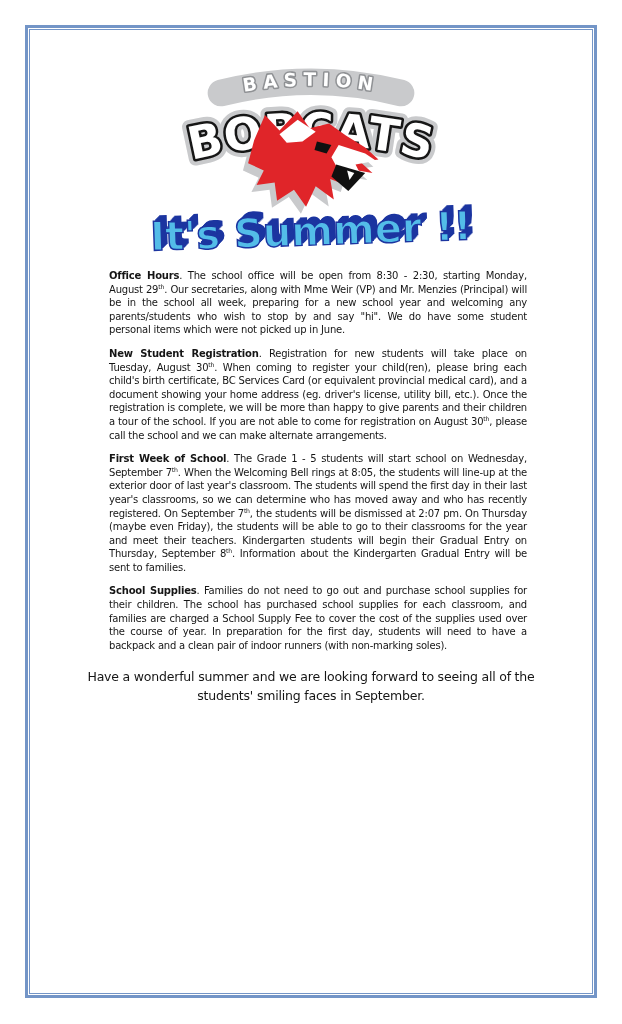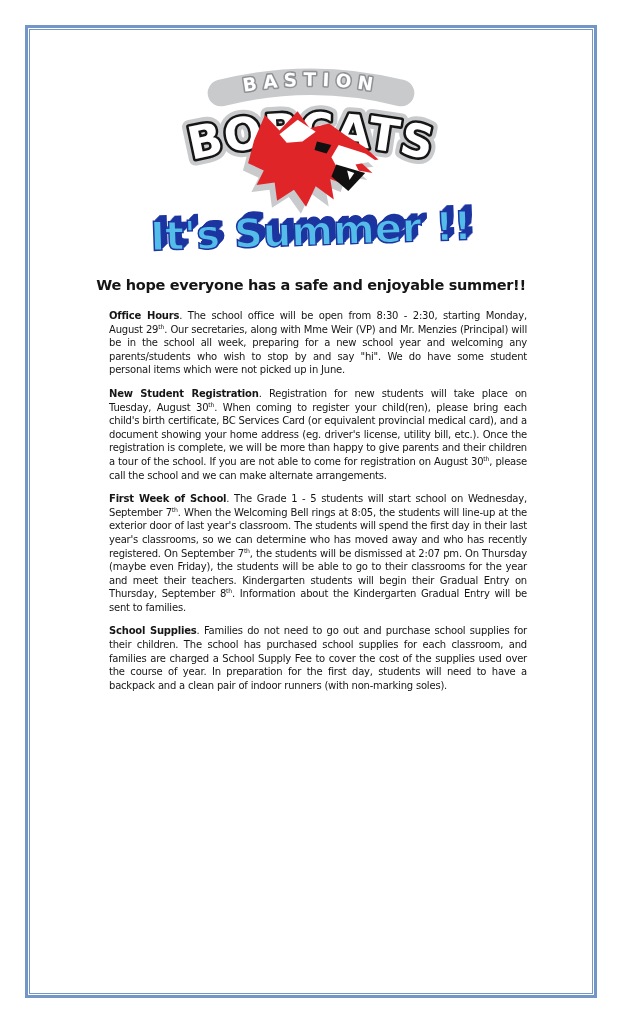--- a/index.html
+++ b/index.html
@@ -138,25 +138,25 @@
             <path class="cat-black" d="M 71,30 L 83,33 L 79,40 L 69,37 Z"></path>
             <path class="cat-white" d="M 89,33 L 111,40 L 120,46 L 103,49 L 107,57 L 89,54 L 83,43 Z"></path>
             <path class="cat-black" d="M 87,49 L 111,56 L 97,71 L 83,59 Z"></path>
             <path class="cat-white" d="M 96,54 L 102,56 L 98,62 Z"></path>
           </g>
         </svg>
       </div>
 
       <div class="wordart">It's Summer !!</div>
 
-      <div class="headline">We hope everyone has a safe and enjoyable summer!!</div>
 
       <div class="body-col">
           <p class="para"><span class="b">Office Hours</span><span>.  The school office will be open from 8:30 - 2:30, starting Monday, August 29</span><sup>th</sup><span>.  Our secretaries, along with Mme Weir (VP) and Mr. Menzies (Principal) will be in the school all week, preparing for a new school year and welcoming any parents/students who wish to stop by and say "hi".  We do have some student personal items which were not picked up in June.</span></p>
           <p class="para"><span class="b">New Student Registration</span><span>.  Registration for new students will take place on Tuesday, August 30</span><sup>th</sup><span>.  When coming to register your child(ren), please bring each child's birth certificate, BC Services Card (or equivalent provincial medical card), and a document showing your home address (eg. driver's license, utility bill, etc.).  Once the registration is complete, we will be more than happy to give parents and their children a tour of the school.  If you are not able to come for registration on August 30</span><sup>th</sup><span>, please call the school and we can make alternate arrangements.</span></p>
           <p class="para"><span class="b">First Week of School</span><span>.  The Grade 1 - 5 students will start school on Wednesday, September 7</span><sup>th</sup><span>.  When the Welcoming Bell rings at 8:05, the students will line-up at the exterior door of </span><span class="i">last year's</span><span> classroom.  The students will spend the first day in their last year's classrooms, so we can determine who has moved away and who has recently registered.  On September 7</span><sup>th</sup><span>, the students will be dismissed at 2:07 pm.  On Thursday (maybe even Friday), the students will be able to go to their classrooms for the year and meet their teachers.  Kindergarten students will begin their Gradual Entry on Thursday, September 8</span><sup>th</sup><span>.   Information about the Kindergarten Gradual Entry will be sent to families.</span></p>
           <p class="para"><span class="b">School Supplies</span><span>.  Families do not need to go out and purchase school supplies for their children.  The school has purchased school supplies for each classroom, and families are charged a School Supply Fee to cover the cost of the supplies used over the course of year.  In preparation for the first day, students will need to have a backpack and a clean pair of indoor runners (with non-marking soles).</span></p>
         </div>
 
+      <div class="closing">Have a wonderful summer and we are looking forward to seeing all of the students' smiling faces in September.</div>
 
     </div>
   </div>
 </div>
 
 </body></html>

